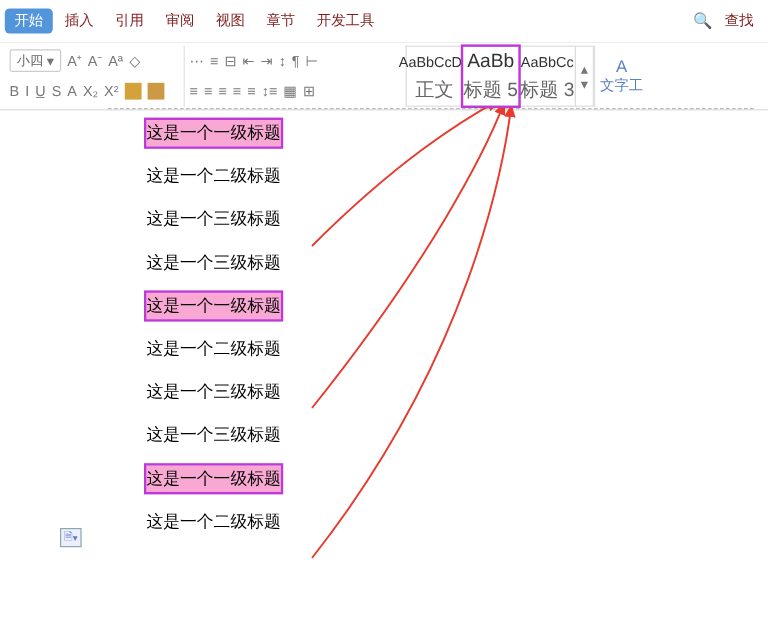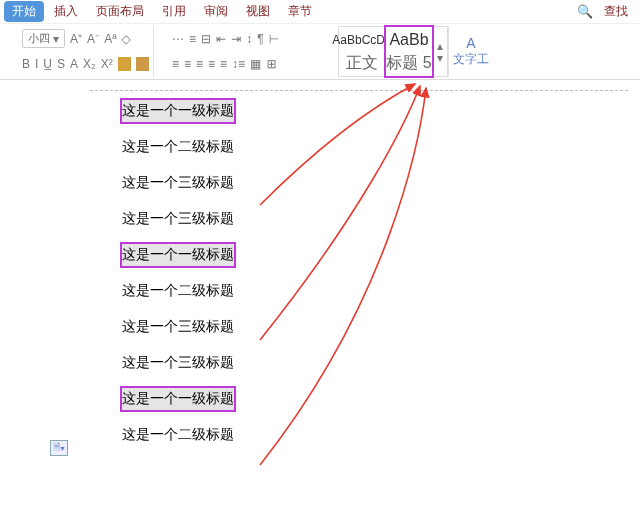--- a/index.html
+++ b/index.html
@@ -1,60 +1,60 @@
 <!DOCTYPE html>
 <html><head>
   <meta charset="utf-8">
   <style>
     * { box-sizing: border-box; margin: 0; padding: 0; }
     body { width: 640px; height: 522px; font-family: "Microsoft YaHei", Arial, sans-serif; background: #fff; position: relative; overflow: hidden; font-size: 12px; color: #333; }
 
-    .menubar { display: flex; align-items: center; padding: 0 4px; height: 24px; gap: 2px; background: #fff; border-bottom: 1px solid #eee; }
+    .menubar { display: flex; align-items: center; padding: 0 4px; height: 36px; gap: 2px; background: #fff; border-bottom: 1px solid #eee; }
     .tab-start { background: #5395da; color: #fff; border-radius: 4px; padding: 2px 8px; font-size: 12px; }
     .tab { padding: 2px 8px; font-size: 12px; color: #7f1d1d; }
     .menu-spacer { flex: 1; }
     .search-icon { font-size: 13px; color: #555; }
 
     .ribbon { display: flex; align-items: stretch; height: 56px; border-bottom: 1px solid #ddd; background: #fff; padding: 2px 4px; }
     .rib-group { display: flex; flex-direction: column; justify-content: center; padding: 0 4px; border-right: 1px solid #e2e2e2; }
-    .rib-row { display: flex; align-items: center; gap: 5px; height: 50%; font-size: 11px; color: #666; margin-left: 14px; }
+    .rib-row { display: flex; align-items: center; gap: 5px; height: 50%; font-size: 11px; color: #666; }
 
     .fontsel { border: 1px solid #ccc; border-radius: 2px; padding: 1px 5px; font-size: 11px; display: inline-flex; align-items: center; gap: 3px; }
     .tiny-ic { color: #777; font-size: 12px; line-height: 1; }
     .color-sw { width: 14px; height: 14px; display: inline-block; }
     .sw-a { background: linear-gradient(#d3a23a,#d3a23a); }
     .sw-b { background: #c94; }
 
     .styles-row { display: flex; height: 100%; }
     .style-box { width: 48px; border: 1px solid #ddd; display: flex; flex-direction: column; align-items: center; justify-content: center; background: #fff; margin-left: -1px; }
     .style-box.hl { outline: 2px solid #c038d8; outline-offset: -1px; z-index: 2; }
     .style-preview { font-size: 12px; color: #333; height: 28px; display:flex; align-items:center; }
     .style-preview.big { font-size: 16px; font-weight: 400; }
     .style-label { font-size: 16px; color: #666; padding-bottom: 2px; }
     .newstyle { width: 44px; display:flex; flex-direction:column; align-items:center; justify-content:center; color:#5a7fc4; }
     .ruler { position:absolute; top:90px; left:90px; right:12px; height:0; border-top:1px dashed #bbb; }
     .page { position: absolute; left: 100px; top: 100px; width: 430px; }
     .line { font-size: 14px; font-family: SimSun, "宋体", serif; color: #000; margin: 0 0 14px 22px; padding: 2px 0; }
-    .line.sel { background: #e5e5e5; outline: 2px solid #c038d8; outline-offset: 0; display:inline-block;font-family:Liberation Mono, monospace; }
+    .line.sel { background: #f9a8d4; outline: 2px solid #c038d8; outline-offset: 0; display:inline-block;font-family:Liberation Mono, monospace; }
 
     .thumb-ic { position:absolute; left:50px; bottom:66px; width:18px; height:16px; border:1px solid #8aa; background:#eef; font-size:9px; color:#5a7fc4; display:flex; align-items:center; justify-content:center; }
 
     svg.arrows { position: absolute; inset: 0; pointer-events: none; }
   </style>
 </head>
 <body>
 
 <div class="menubar">
   <span class="tab-start">开始</span>
   <span class="tab">插入</span>
-  <span class="tab">页面布局</span>
   <span class="tab">引用</span>
   <span class="tab">审阅</span>
   <span class="tab">视图</span>
   <span class="tab">章节</span>
+  <span class="tab">开发工具</span>
   <span class="menu-spacer"></span>
   <span class="search-icon">🔍</span>
   <span class="tab">查找</span>
 </div>
 
 <div class="ribbon">
   <div class="rib-group" style="width:150px;">
     <div class="rib-row">
       <span class="fontsel">
           <span>小四</span>
@@ -104,20 +104,24 @@
   <div class="rib-group" style="padding:0;">
     <div class="styles-row">
       <div class="style-box">
         <span class="style-preview">AaBbCcDd</span>
         <span class="style-label">正文</span>
       </div>
       <div class="style-box hl">
         <span class="style-preview big">AaBb</span>
         <span class="style-label">标题 5</span>
       </div>
+      <div class="style-box">
+        <span class="style-preview">AaBbCc</span>
+        <span class="style-label">标题 3</span>
+      </div>
       <div class="style-box" style="width:16px;">
         <span class="tiny-ic">▴</span>
         <span class="tiny-ic">▾</span>
       </div>
     </div>
   </div>
 
   <div class="rib-group newstyle" style="border-right:none;">
     <span style="font-size:14px;">A</span>
     <span>文字工</span>

